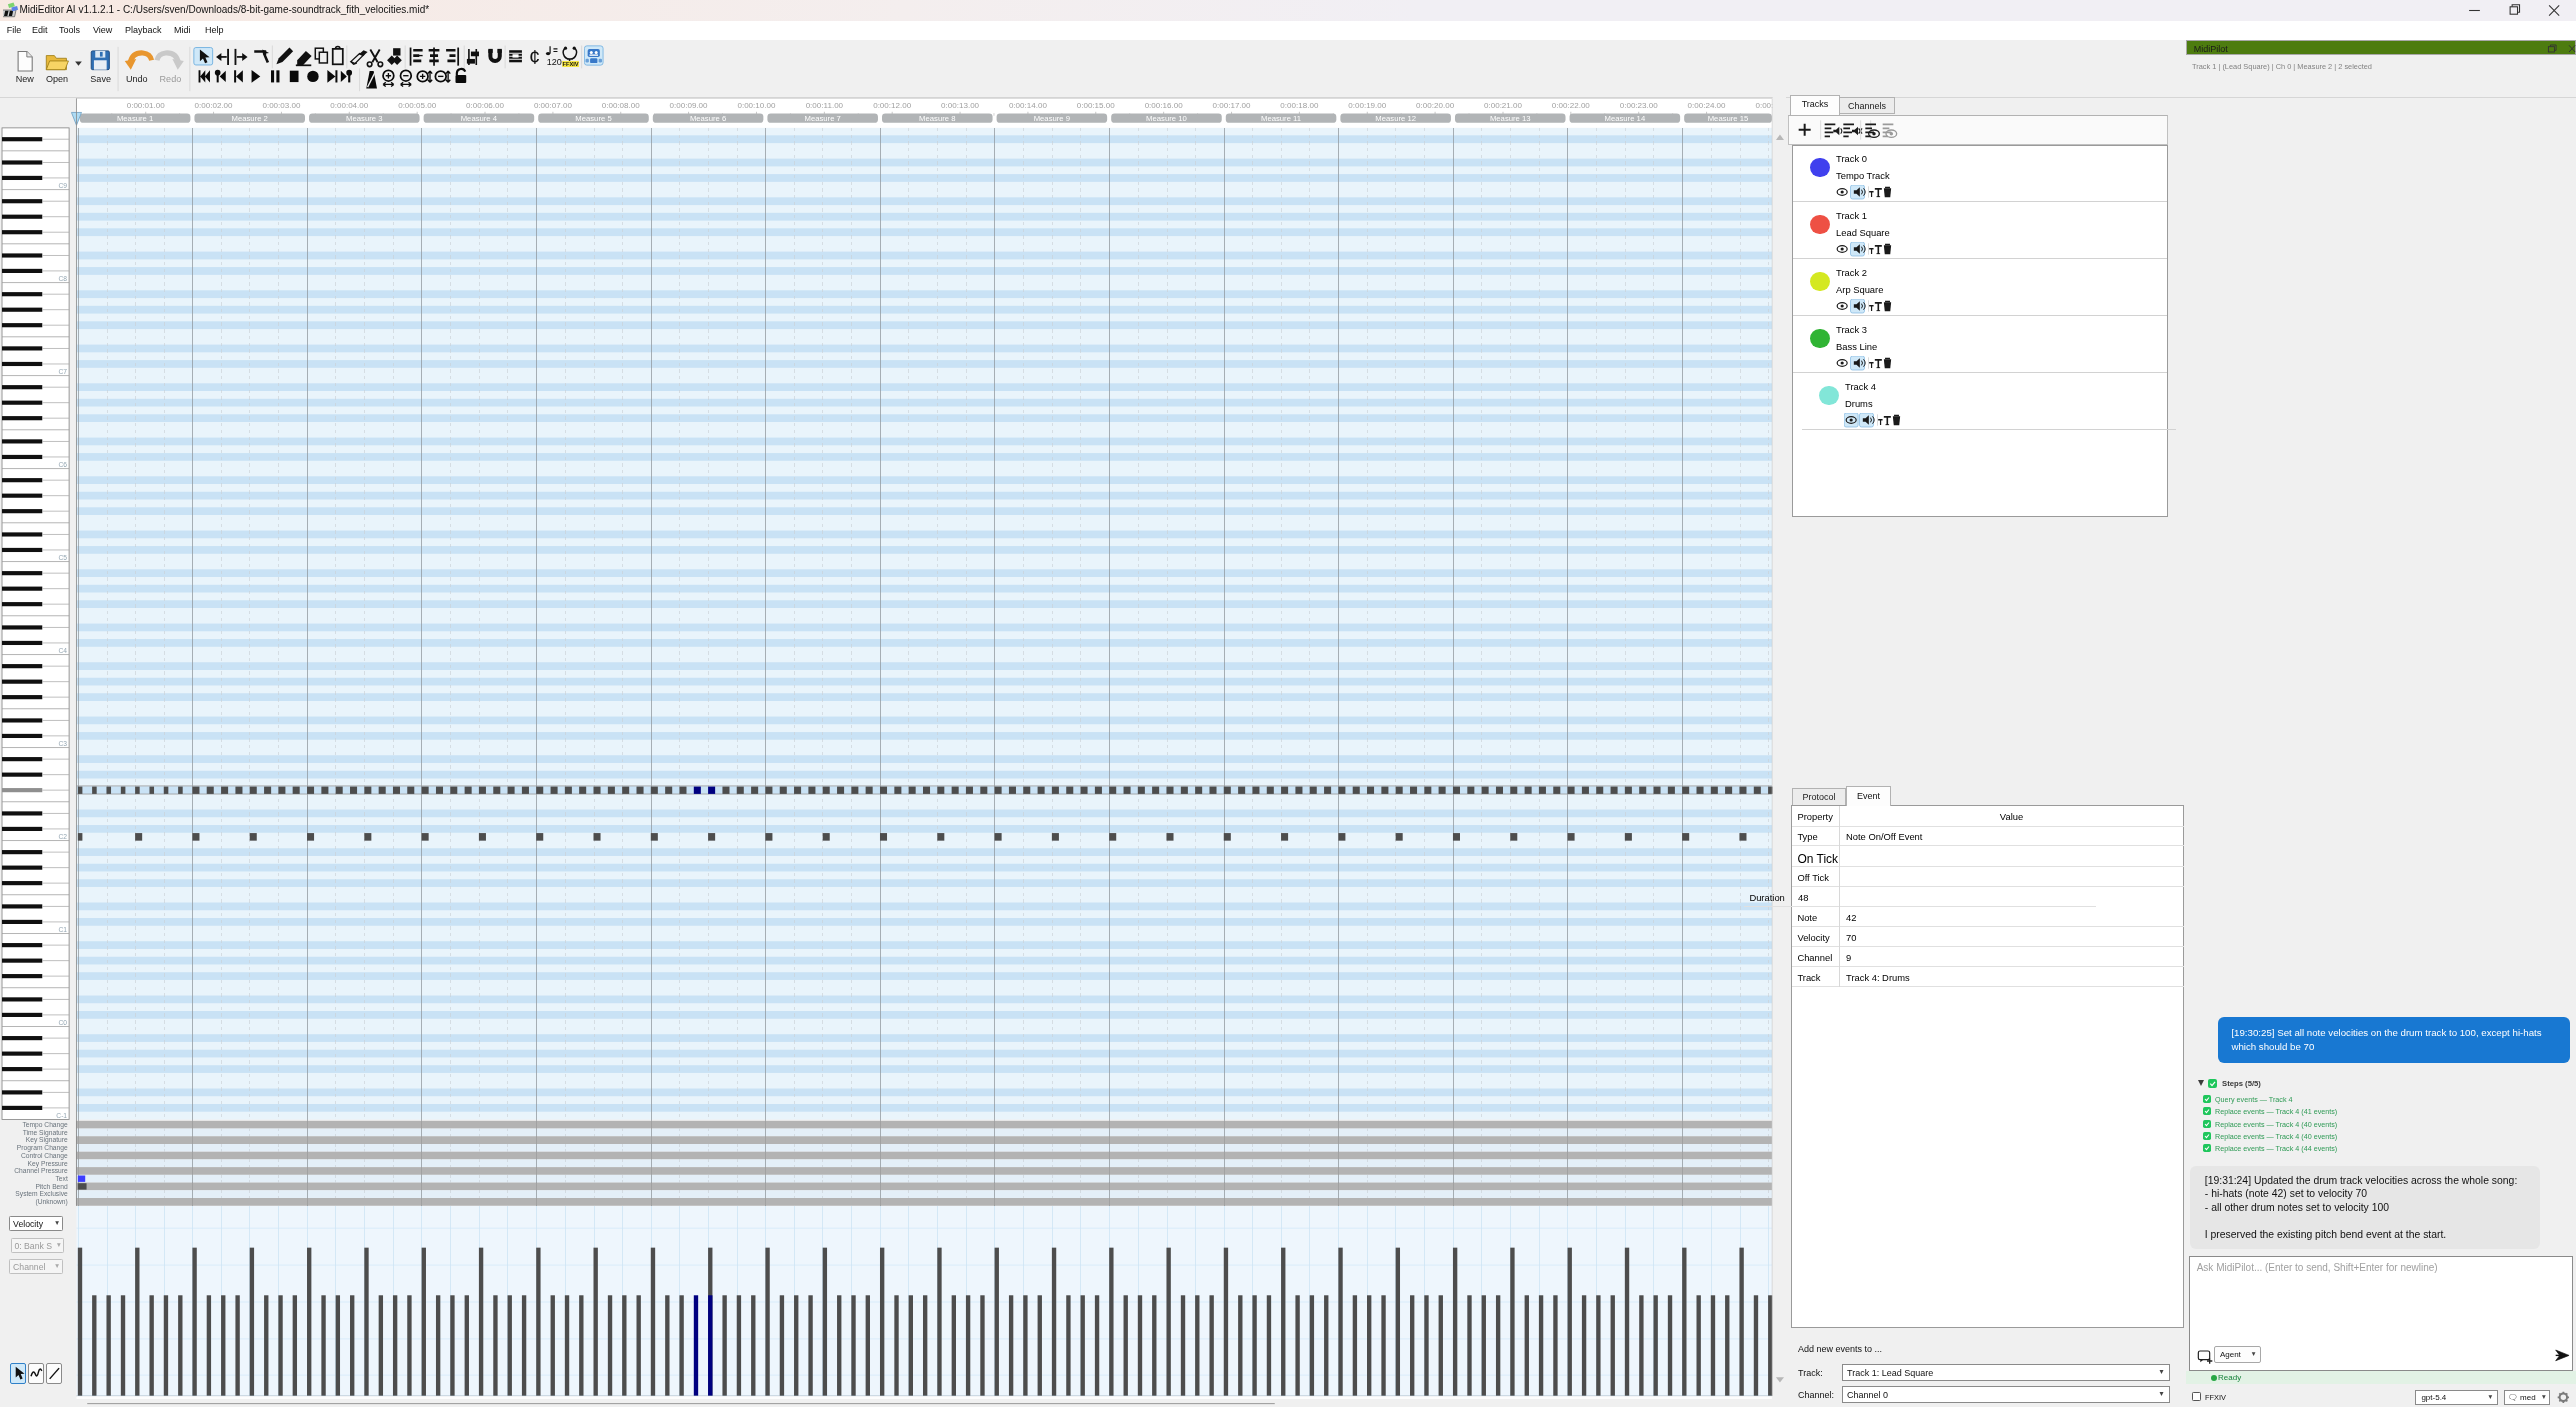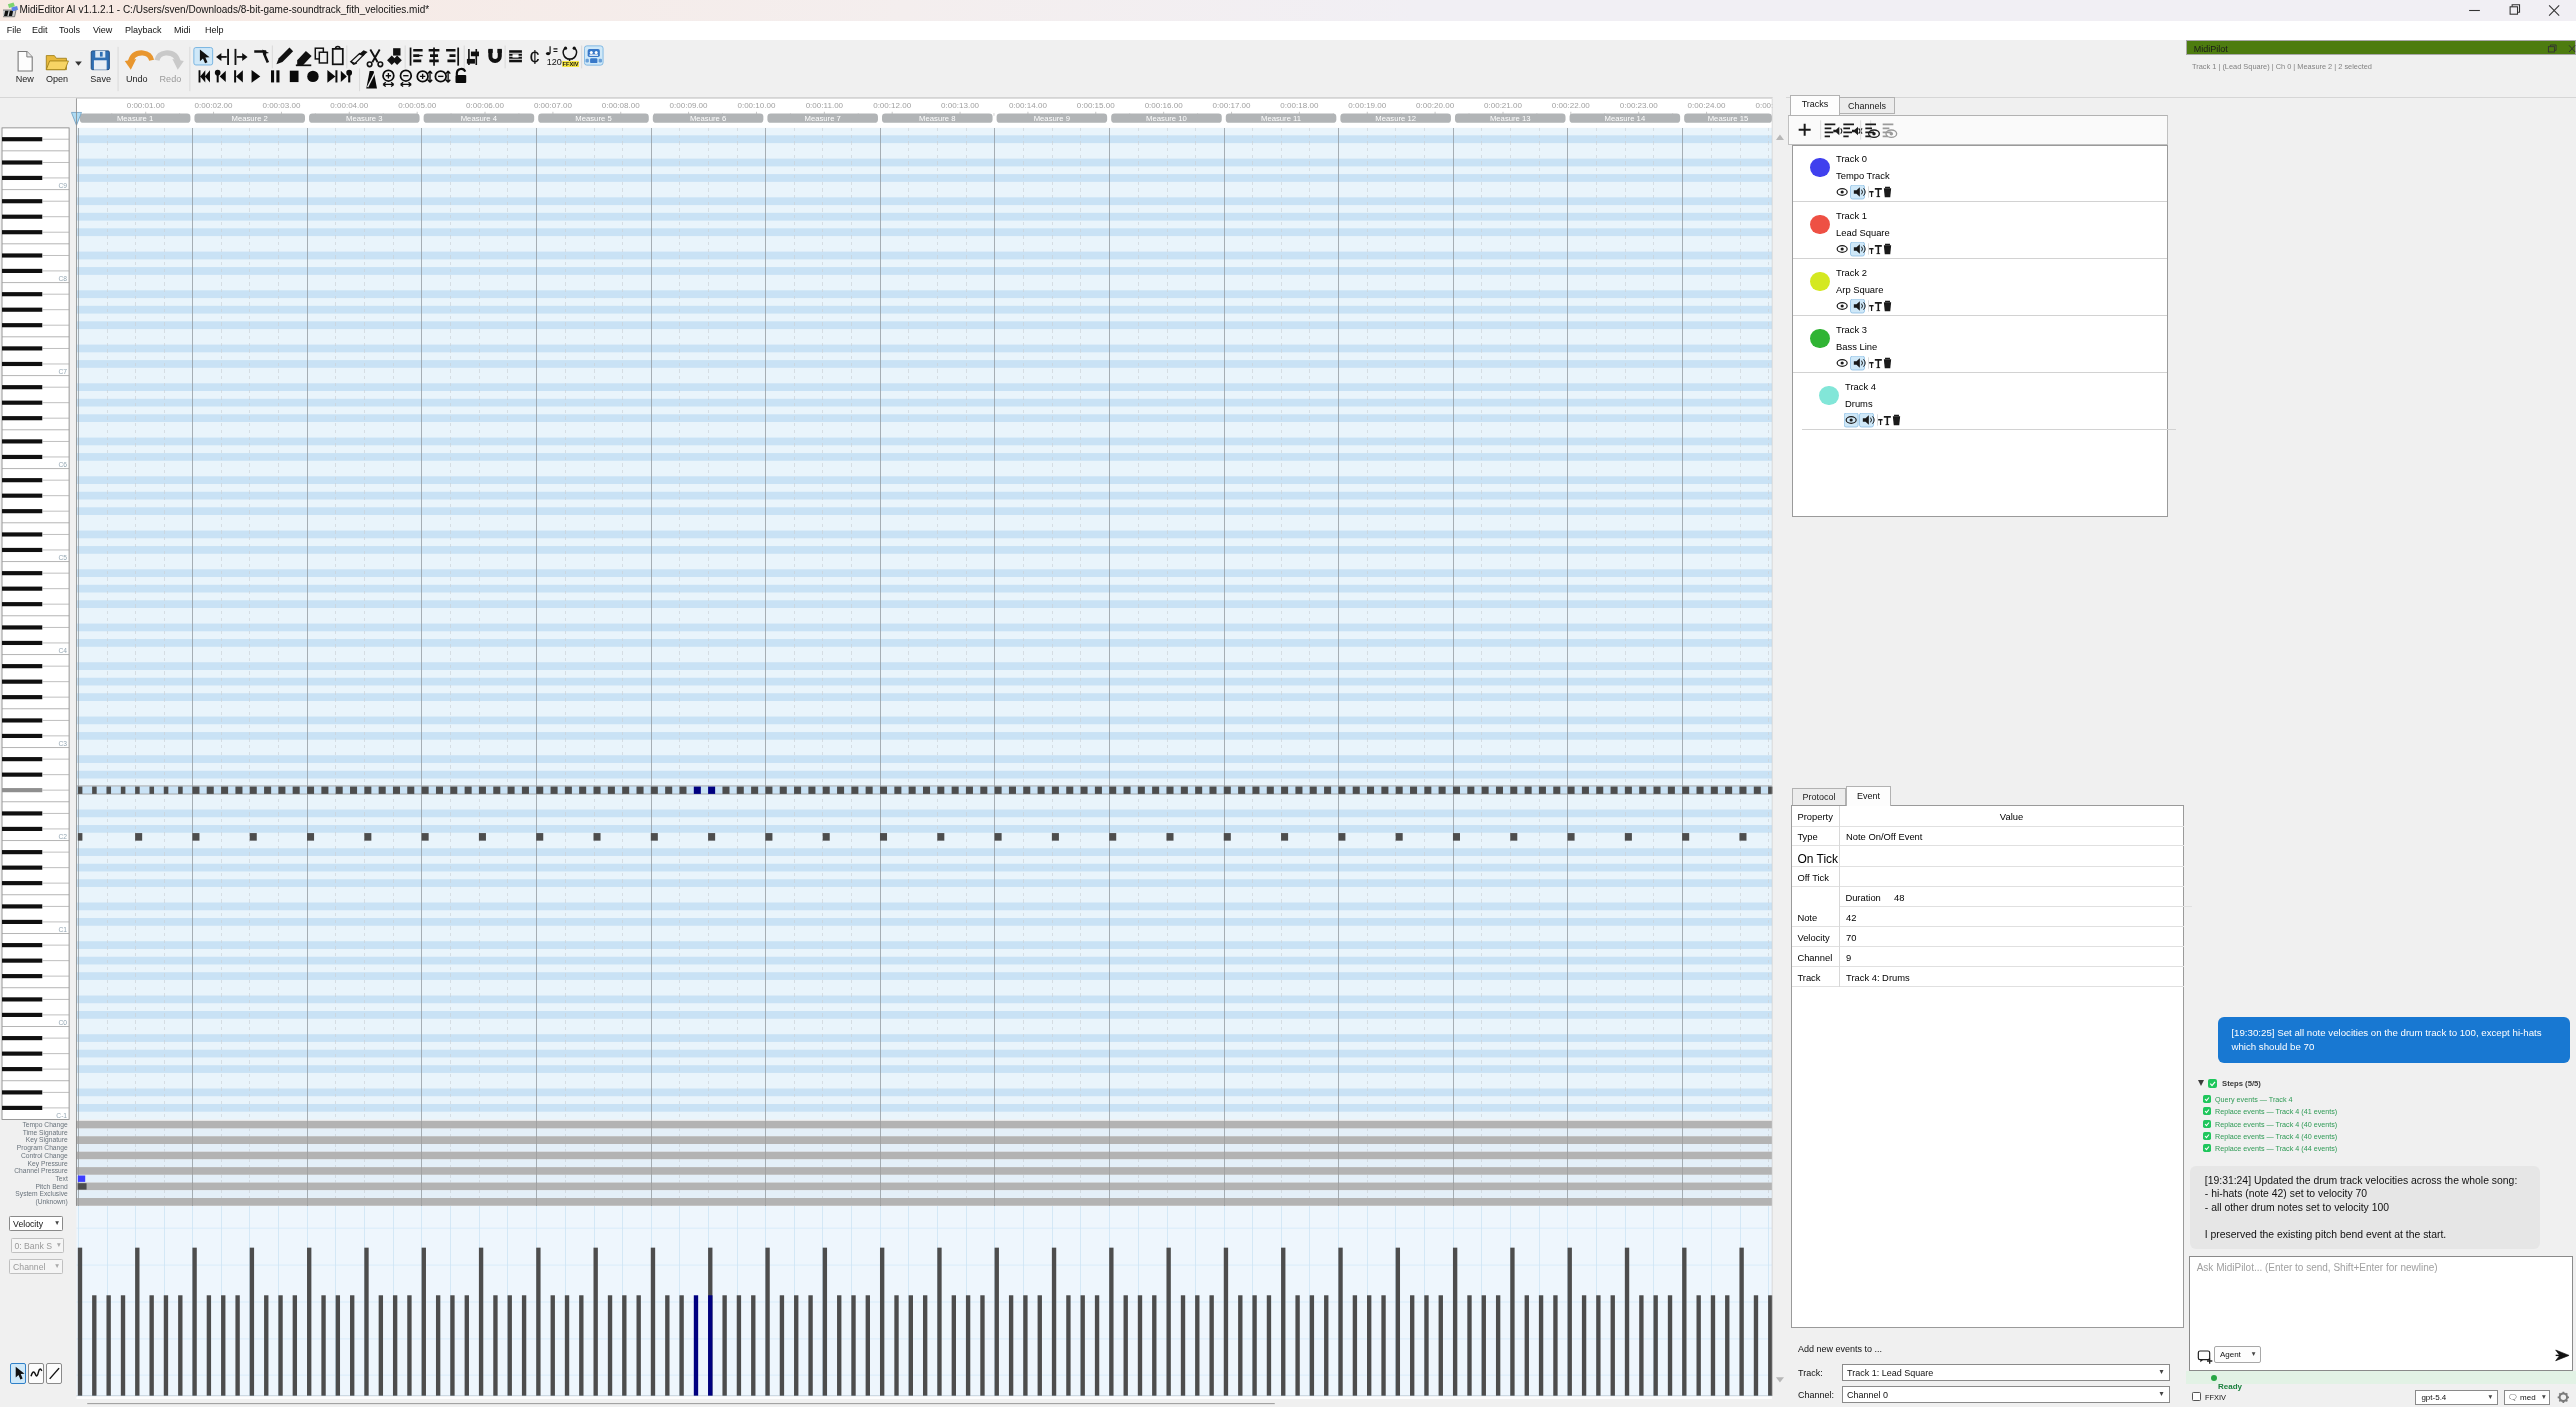--- a/index.html
+++ b/index.html
@@ -1476,21 +1476,21 @@
 <div class="abs" style="left:1792px;top:826px;width:392px;height:20px;border-bottom:0.7px solid #e0e0e0;">
 <div class="abs" style="left:5.4px;top:4.7px;font-size:9.4px;color:#000;">Type</div>
 <div class="abs" style="left:54px;top:4.7px;font-size:9.4px;color:#000;">Note On/Off Event</div>
 </div>
 <div class="abs" style="left:1792px;top:847px;width:392px;height:20px;border-bottom:0.7px solid #e0e0e0;">
 <div class="abs" style="left:5.4px;top:4.7px;font-size:12px;color:#000;">On Tick</div>
 </div>
 <div class="abs" style="left:1792px;top:867px;width:392px;height:20px;border-bottom:0.7px solid #e0e0e0;">
 <div class="abs" style="left:5.4px;top:4.7px;font-size:9.4px;color:#000;">Off Tick</div>
 </div>
-<div class="abs" style="left:1840px;top:887px;width:352px;height:20px;border-bottom:0.7px solid #e0e0e0;">
+<div class="abs" style="left:1744px;top:887px;width:352px;height:20px;border-bottom:0.7px solid #e0e0e0;">
 <div class="abs" style="left:5.4px;top:4.7px;font-size:9.4px;color:#000;">Duration</div>
 <div class="abs" style="left:54px;top:4.7px;font-size:9.4px;color:#000;">48</div>
 </div>
 <div class="abs" style="left:1792px;top:907px;width:392px;height:20px;border-bottom:0.7px solid #e0e0e0;">
 <div class="abs" style="left:5.4px;top:4.7px;font-size:9.4px;color:#000;">Note</div>
 <div class="abs" style="left:54px;top:4.7px;font-size:9.4px;color:#000;">42</div>
 </div>
 <div class="abs" style="left:1792px;top:927px;width:392px;height:20px;border-bottom:0.7px solid #e0e0e0;">
 <div class="abs" style="left:5.4px;top:4.7px;font-size:9.4px;color:#000;">Velocity</div>
 <div class="abs" style="left:54px;top:4.7px;font-size:9.4px;color:#000;">70</div>
@@ -1567,21 +1567,21 @@
  </svg>
  <div class="abs" style="left:23.5px;top:89px;width:47px;height:17.4px;background:#fdfdfd;border:0.7px solid #a8a8a8;border-radius:2px;font-size:8px;color:#111;padding:3.4px 5.4px;">Agent<span style="position:absolute;right:4px;top:2px;color:#444;font-size:7.4px;">▾</span></div>
  <svg class="abs" style="left:363px;top:91px" width="17.4" height="14.8" viewBox="0 0 26 22">
   <path d="M24 11 l-20 -8 6 8 -6 8 z" fill="#111" stroke="#111" stroke-width="1" stroke-linejoin="round"></path>
       <path d="M4 11 h9" stroke="#111" stroke-width="2"></path>
  </svg>
 </div>
 
 <div class="abs" style="left:2186px;top:1371px;width:390px;height:13.4px;background:#e2f2e5;">
  <div class="abs" style="left:25px;top:4px;width:6px;height:6px;border-radius:50%;background:#28a745;"></div>
- <div class="abs" style="left:32px;top:2px;font-size:8px;font-weight:bold;color:#18833c;margin-top:9px;">Ready</div>
+ <div class="abs" style="left:32px;top:2px;font-size:8px;font-weight:normal;color:#18833c;">Ready</div>
 </div>
 <div class="abs" style="left:2192px;top:1392px;width:9.4px;height:9.4px;background:#fff;border:0.9px solid #555;border-radius:1.3px;"></div>
 <div class="abs" style="left:2205px;top:1393px;font-size:7.4px;color:#111;">FFXIV</div>
 <div class="abs" style="left:2415px;top:1390px;width:83px;height:14.8px;background:#fff;border:0.7px solid #8a8a8a;font-size:8px;color:#111;padding:2px 5.4px;">gpt-5.4<span style="position:absolute;right:4.7px;top:1.3px;color:#444;font-size:7.4px;">▾</span></div>
 <div class="abs" style="left:2504px;top:1390px;width:46px;height:14.8px;background:#fff;border:0.7px solid #8a8a8a;font-size:8px;color:#111;padding:2px 2.7px;"><span style="font-size:8px;">🗨</span> med<span style="position:absolute;right:3.4px;top:1.3px;color:#444;font-size:7.4px;">▾</span></div>
 <svg class="abs" style="left:2557px;top:1391px" width="12.7" height="12.7" viewBox="0 0 19 19">
     <circle cx="9.5" cy="9.5" r="5.6" fill="none" stroke="#7a7a7a" stroke-width="3"></circle>
     <circle cx="9.5" cy="9.5" r="2" fill="#f0f0f0"></circle>
     <g stroke="#7a7a7a" stroke-width="2.6">
       <path d="M9.5 1 v3.4 M9.5 14.6 v3.4 M1 9.5 h3.4 M14.6 9.5 h3.4 M3.5 3.5 l2.4 2.4 M13.1 13.1 l2.4 2.4 M15.5 3.5 l-2.4 2.4 M5.9 13.1 l-2.4 2.4"></path>

